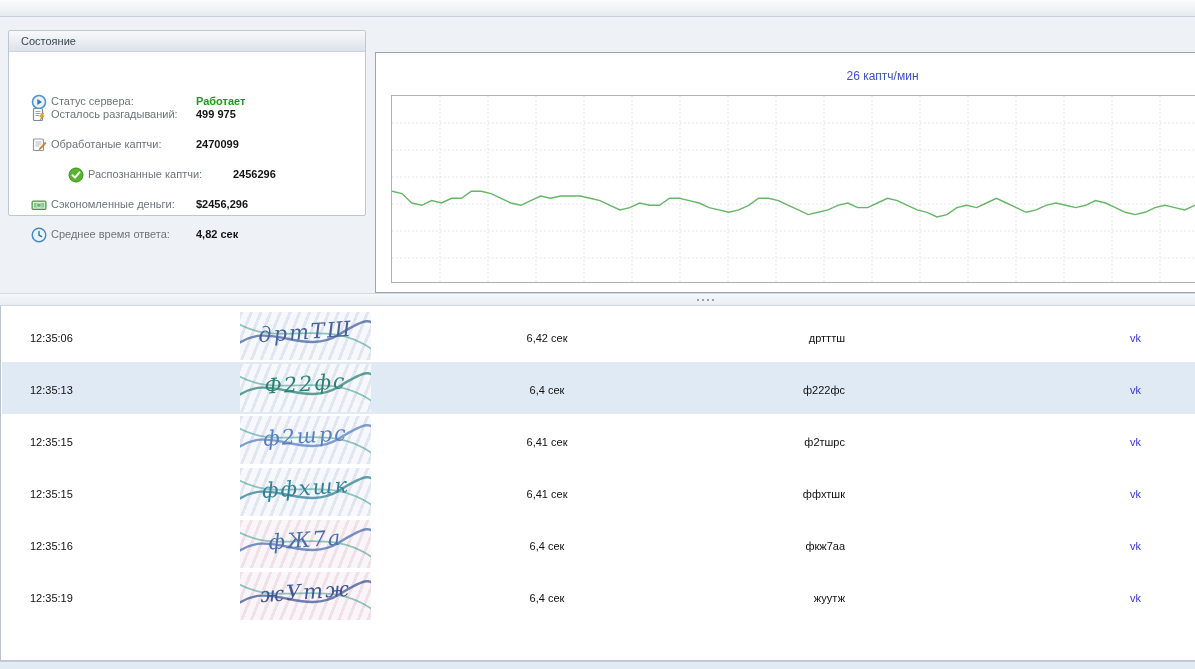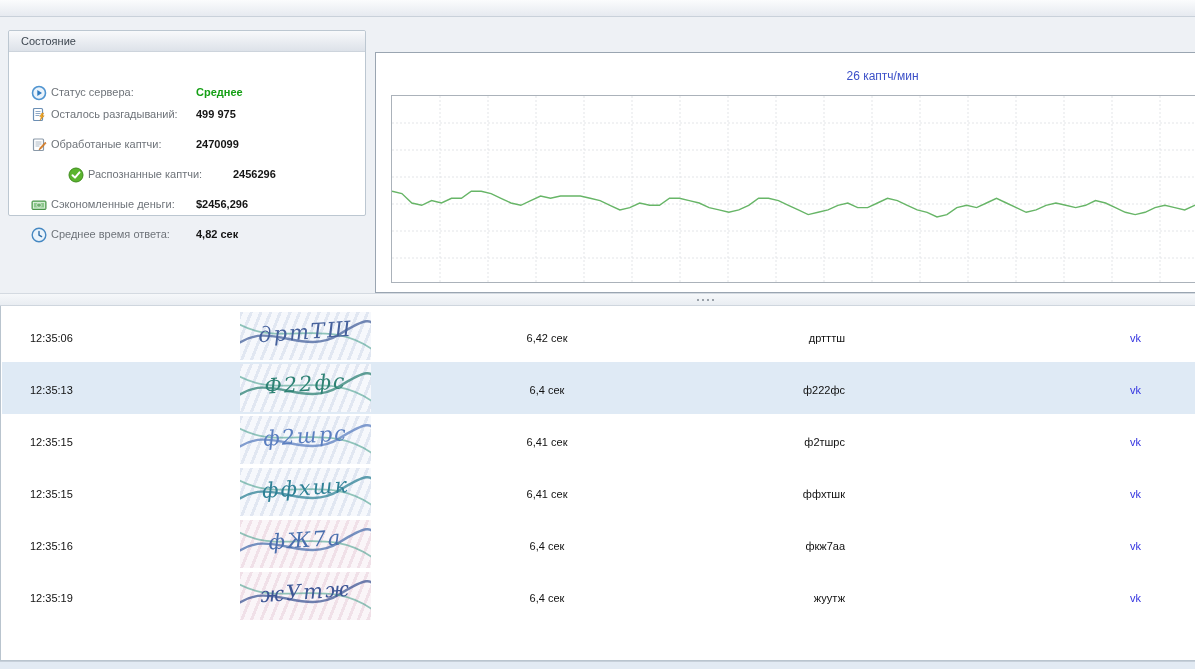--- a/index.html
+++ b/index.html
@@ -76,27 +76,27 @@
 
 <div class="form">
 
   <div class="topstrip">
     <div class="toptab">Выполнение</div>
   </div>
 
   <div class="statusbox">
     <div class="hdr">Состояние</div>
     <div id="statusItems">
-        <div class="statitem" style="top: 52px; padding-left: 36px;">
+        <div class="statitem" style="top: 61px; padding-left: 36px;">
           <span class="ic"><svg width="16" height="16">
               <circle cx="8" cy="8" r="6.5" fill="#eaf3fb" stroke="#4f94d0" stroke-width="1.6"></circle>
               <path d="M6.3 5 L11 8 L6.3 11 Z" fill="#2f7bc0"></path>
             </svg></span>
           <span class="lbl">Статус сервера:</span>
-          <span class="val" style="color: rgb(22, 160, 22);">Среднее</span>
+          <span class="val" style="color: rgb(22, 160, 22);">Работает</span>
         </div>
         <div class="statitem" style="top: 74px;">
           <span class="ic"><svg width="16" height="16">
               <rect x="2.5" y="1.5" width="9" height="12" rx="1" fill="#fff" stroke="#6b8fb5" stroke-width="1.2"></rect>
               <path d="M4.5 4.5h5M4.5 6.5h5M4.5 8.5h4" stroke="#8fa9c6" stroke-width="1"></path>
               <path d="M11 6 L8.8 9.6 L10.4 9.6 L9 13.5 L13.2 8.8 L11.4 8.8 L12.6 6 Z" fill="#f2a71f" stroke="#c87e10" stroke-width="0.5"></path>
             </svg></span>
           <span class="lbl">Осталось разгадываний:</span>
           <span class="val">499 975</span>
         </div>

